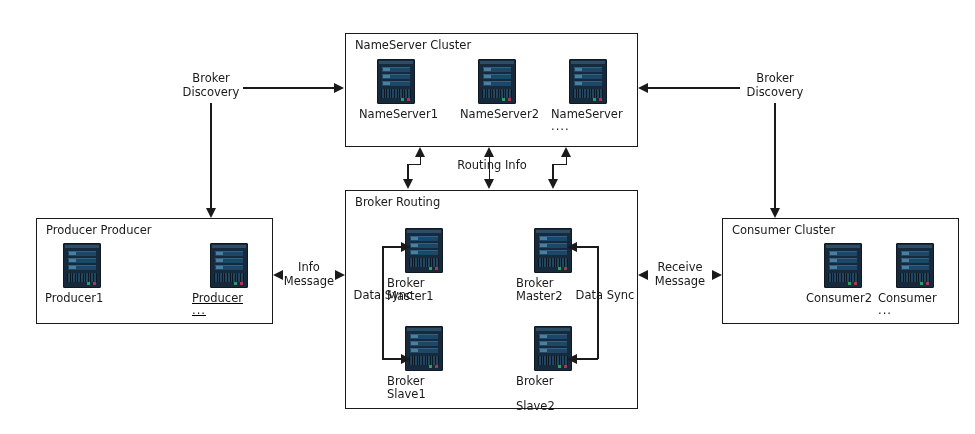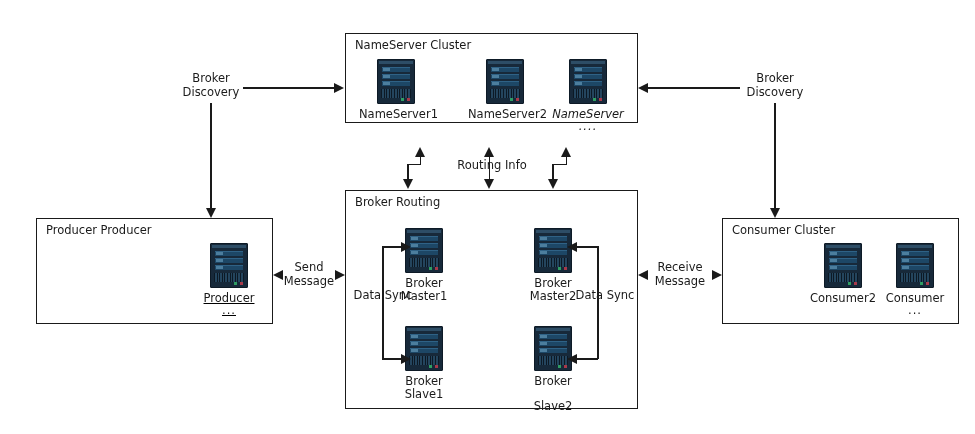--- a/index.html
+++ b/index.html
@@ -27,21 +27,20 @@
     position: absolute;
     top: 5px;
     left: 9px;
     font-size: 11.5px;
     color: #1a1a1a;
     white-space: nowrap;
     line-height: 13px;
   }
   .node {
     position: absolute;
-    text-align: center;
     width: 74px;
   }
   .node-label {
     font-size: 11.5px;
     color: #1a1a1a;
     line-height: 13px;
     white-space: nowrap;
     margin-top: 4px;
   }
   .node-ellipsis {
@@ -150,21 +149,21 @@
     text-align: center;
     white-space: nowrap;
   }
   .edge-label.two-line { line-height: 13.5px; }
 </style>
 </head>
 <body>
 
 <div id="canvas">
 
-  <div class="cluster" style="left:345px; top:33px; width:293px; height:90px;">
+  <div class="cluster" style="left:345px; top:33px; width:293px; height:114px;">
     <div class="cluster-title">NameServer Cluster</div>
 
     <div class="node" style="left:13px; top:25px;">
       <div class="srv">
         <span class="cap"></span>
         <span class="bay bay1">
             <i></i>
           </span>
         <span class="bay bay2">
             <i></i>
@@ -174,42 +173,42 @@
           </span>
         <span class="grille"></span>
         <span class="base"></span>
         <span class="led led-g"></span>
         <span class="led led-r"></span>
       </div>
       <div class="node-label">NameServer1</div>
       <div class="node-ellipsis"></div>
     </div>
 
-    <div class="node" style="left:122px; top:25px;">
+    <div class="node" style="left:114px; top:25px;">
       <div class="srv">
         <span class="cap"></span>
         <span class="bay bay1">
             <i></i>
           </span>
         <span class="bay bay2">
             <i></i>
           </span>
         <span class="bay bay3">
             <i></i>
           </span>
         <span class="grille"></span>
         <span class="base"></span>
         <span class="led led-g"></span>
         <span class="led led-r"></span>
       </div>
       <div class="node-label">NameServer2</div>
       <div class="node-ellipsis"></div>
     </div>
 
-    <div class="node" style="left:205px; top:25px;font-style:italic;">
+    <div class="node" style="left:205px; top:25px;">
       <div class="srv">
         <span class="cap"></span>
         <span class="bay bay1">
             <i></i>
           </span>
         <span class="bay bay2">
             <i></i>
           </span>
         <span class="bay bay3">
             <i></i>
@@ -323,20 +322,40 @@
     <div class="arrow ar-left" style="left:221px; top:50.5px;"></div>
     <div class="arrow ar-left" style="left:221px; top:162.5px;"></div>
 
     <div class="edge-label" style="left:4px; top:98px; width:66px;">Data Sync</div>
     <div class="edge-label" style="left:226px; top:98px; width:66px;">Data Sync</div>
   </div>
 
   <div class="cluster" style="left:36px; top:218px; width:237px; height:106px;">
     <div class="cluster-title">Producer Producer</div>
 
+    <div class="node" style="left:8px; top:24px;">
+      <div class="srv">
+        <span class="cap"></span>
+        <span class="bay bay1">
+            <i></i>
+          </span>
+        <span class="bay bay2">
+            <i></i>
+          </span>
+        <span class="bay bay3">
+            <i></i>
+          </span>
+        <span class="grille"></span>
+        <span class="base"></span>
+        <span class="led led-g"></span>
+        <span class="led led-r"></span>
+      </div>
+      <div class="node-label">Producer1</div>
+      <div class="node-ellipsis"></div>
+    </div>
 
 
     <div class="node" style="left:155px; top:24px;text-decoration:underline;">
       <div class="srv">
         <span class="cap"></span>
         <span class="bay bay1">
             <i></i>
           </span>
         <span class="bay bay2">
             <i></i>
@@ -434,21 +453,21 @@
   <div class="ln lnh" style="left:552px; top:163.5px; width:15px;"></div>
   <div class="ln lnv" style="left:552px; top:163.5px; height:16px;"></div>
   <div class="arrow ar-down" style="left:547.5px; top:179px;"></div>
 
   <div class="edge-label" style="left:452px; top:159px; width:80px;">Routing Info</div>
 
   <div class="ln lnh" style="left:280px; top:274px; width:58px;"></div>
   <div class="arrow ar-left" style="left:273px; top:269.5px;"></div>
   <div class="arrow ar-right" style="left:335px; top:269.5px;"></div>
   <div class="edge-label two-line" style="left:283px; top:261px; width:52px; background:#ffffff;">
-    <div>Send</div>
+    <div>Info</div>
     <div>Message</div>
   </div>
 
   <div class="ln lnh" style="left:645px; top:274px; width:70px;"></div>
   <div class="arrow ar-left" style="left:638px; top:269.5px;"></div>
   <div class="arrow ar-right" style="left:712px; top:269.5px;"></div>
   <div class="edge-label two-line" style="left:648px; top:261px; width:64px; background:#ffffff;">
     <div>Receive</div>
     <div>Message</div>
   </div>

